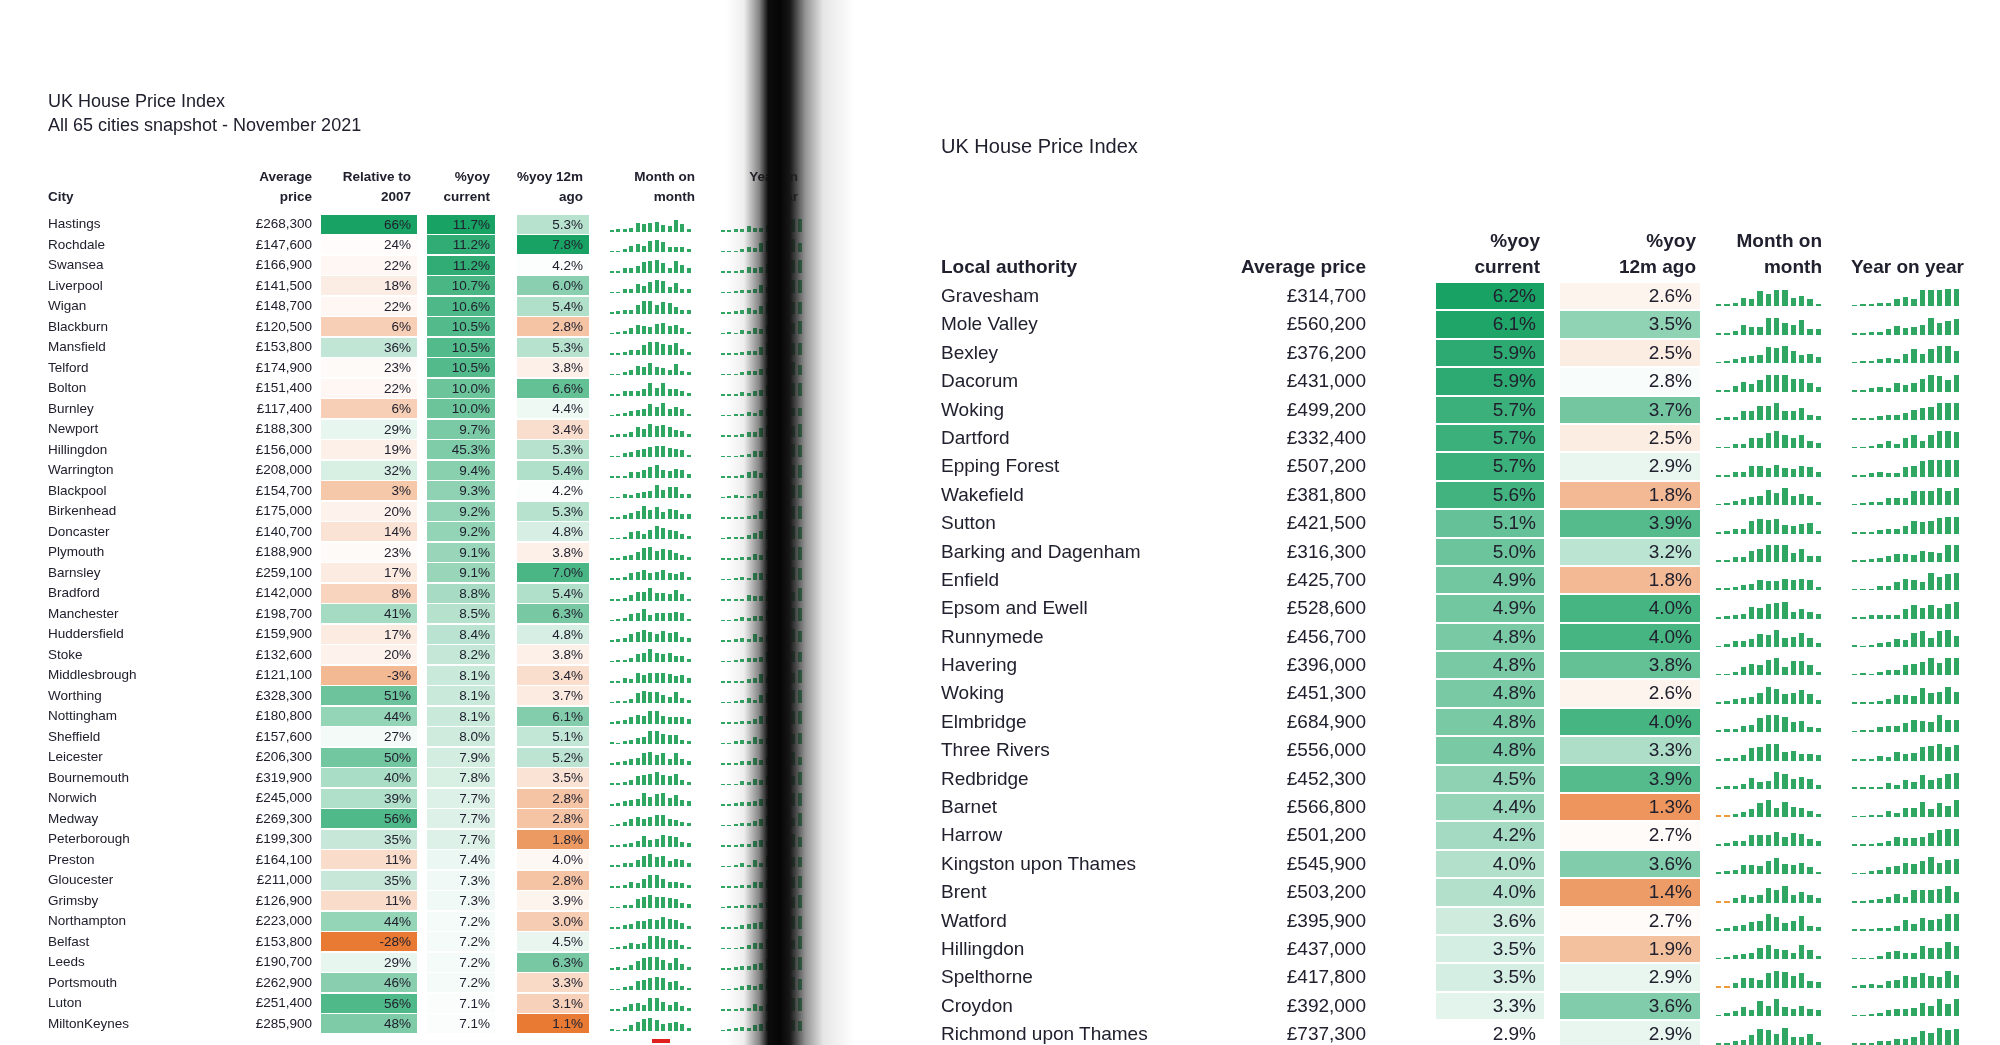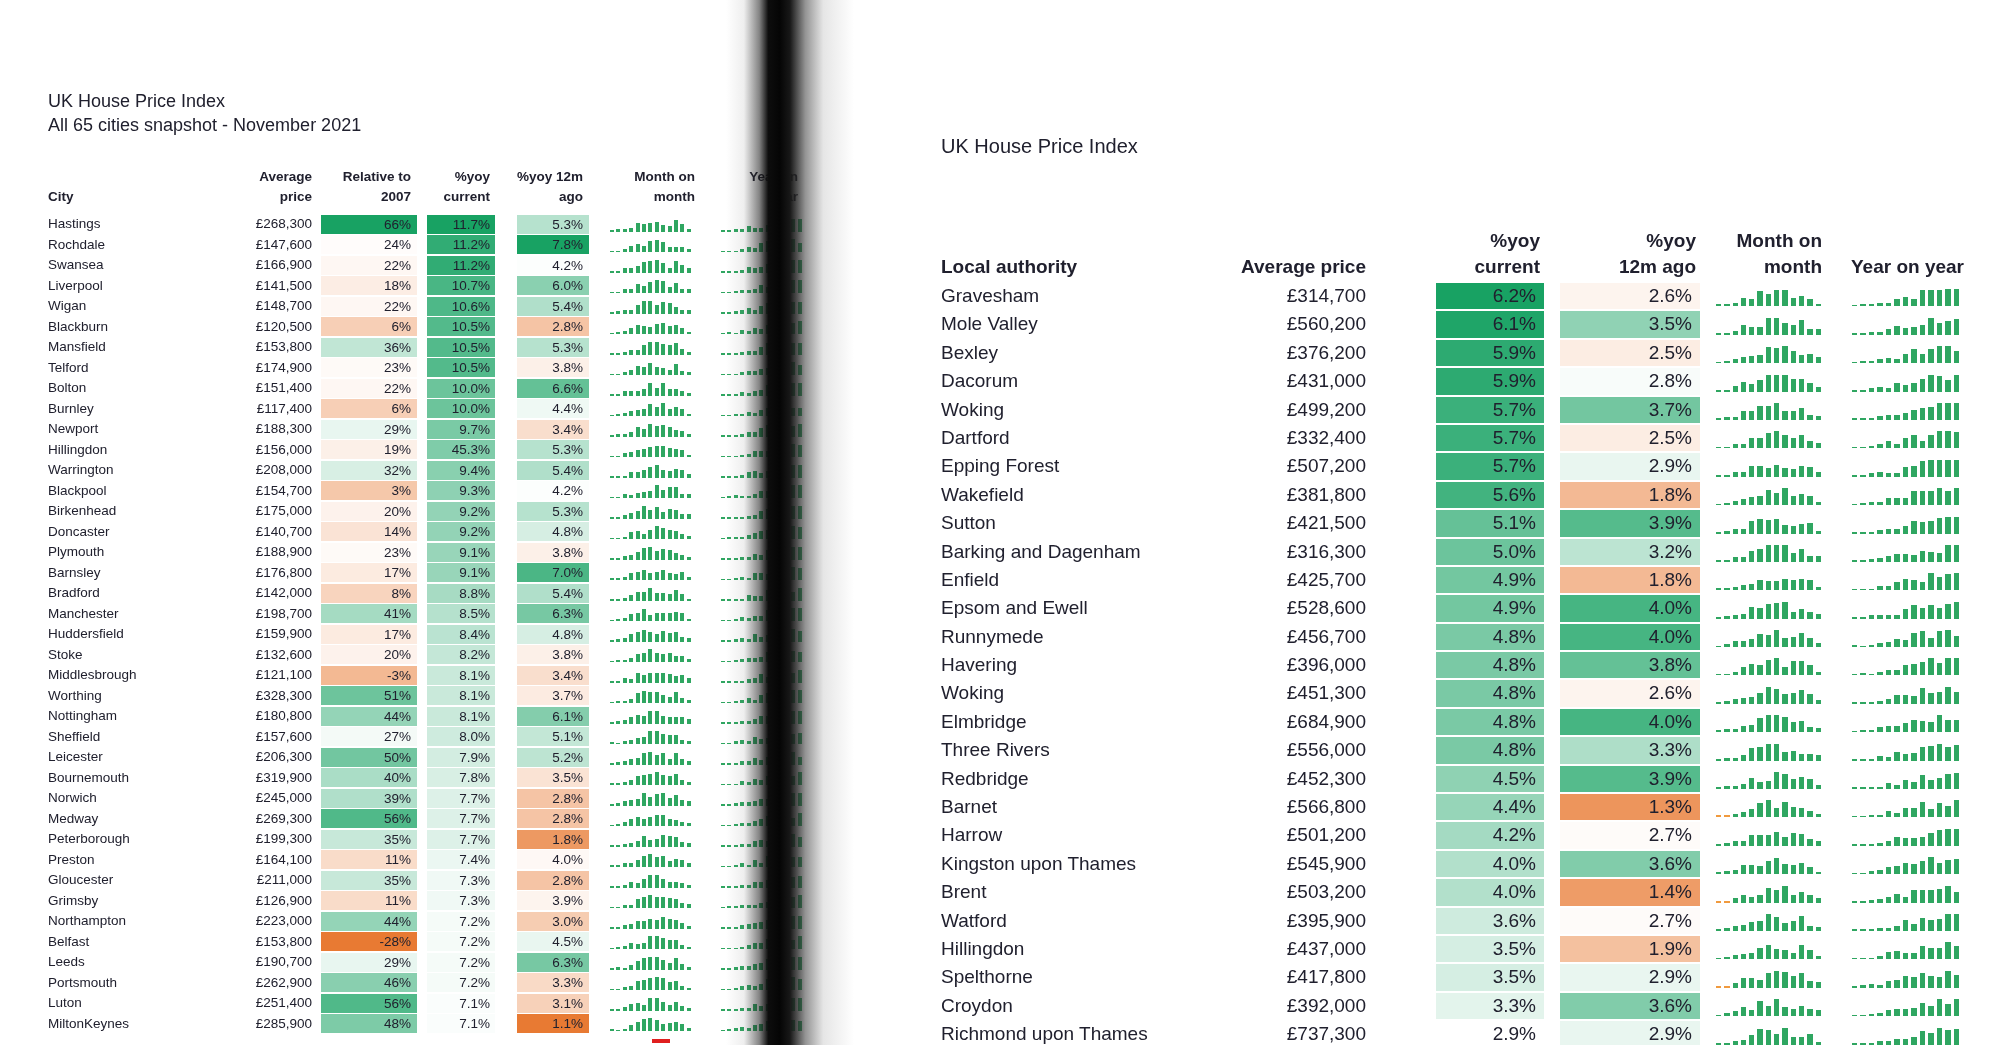--- a/index.html
+++ b/index.html
@@ -737,21 +737,21 @@
             <i style="height: 9.1px; background: rgb(47, 166, 97);"></i>
             <i style="height: 5.9px; background: rgb(47, 166, 97);"></i>
             <i style="height: 11px; background: rgb(47, 166, 97);"></i>
             <i style="height: 9.6px; background: rgb(47, 166, 97);"></i>
             <i style="height: 13px; background: rgb(47, 166, 97);"></i>
             <i style="height: 13px; background: rgb(47, 166, 97);"></i>
           </div>
         </div>
         <div class="lrow">
           <span class="l-city">Barnsley</span>
-          <span class="l-price">£176,800</span>
+          <span class="l-price">£259,100</span>
           <span class="l-rel cellc" style="background: rgb(252, 235, 224);">17%</span>
           <span class="l-cur cellc" style="background: rgb(152, 213, 185);">9.1%</span>
           <span class="l-ago cellc" style="background: rgb(75, 182, 133);">7.0%</span>
           <div class="spark l-mom">
             <i style="height: 1.8px; background: rgb(47, 166, 97);"></i>
             <i style="height: 2.3px; background: rgb(47, 166, 97);"></i>
             <i style="height: 3px; background: rgb(47, 166, 97);"></i>
             <i style="height: 7.2px; background: rgb(47, 166, 97);"></i>
             <i style="height: 7.6px; background: rgb(47, 166, 97);"></i>
             <i style="height: 9.7px; background: rgb(47, 166, 97);"></i>

